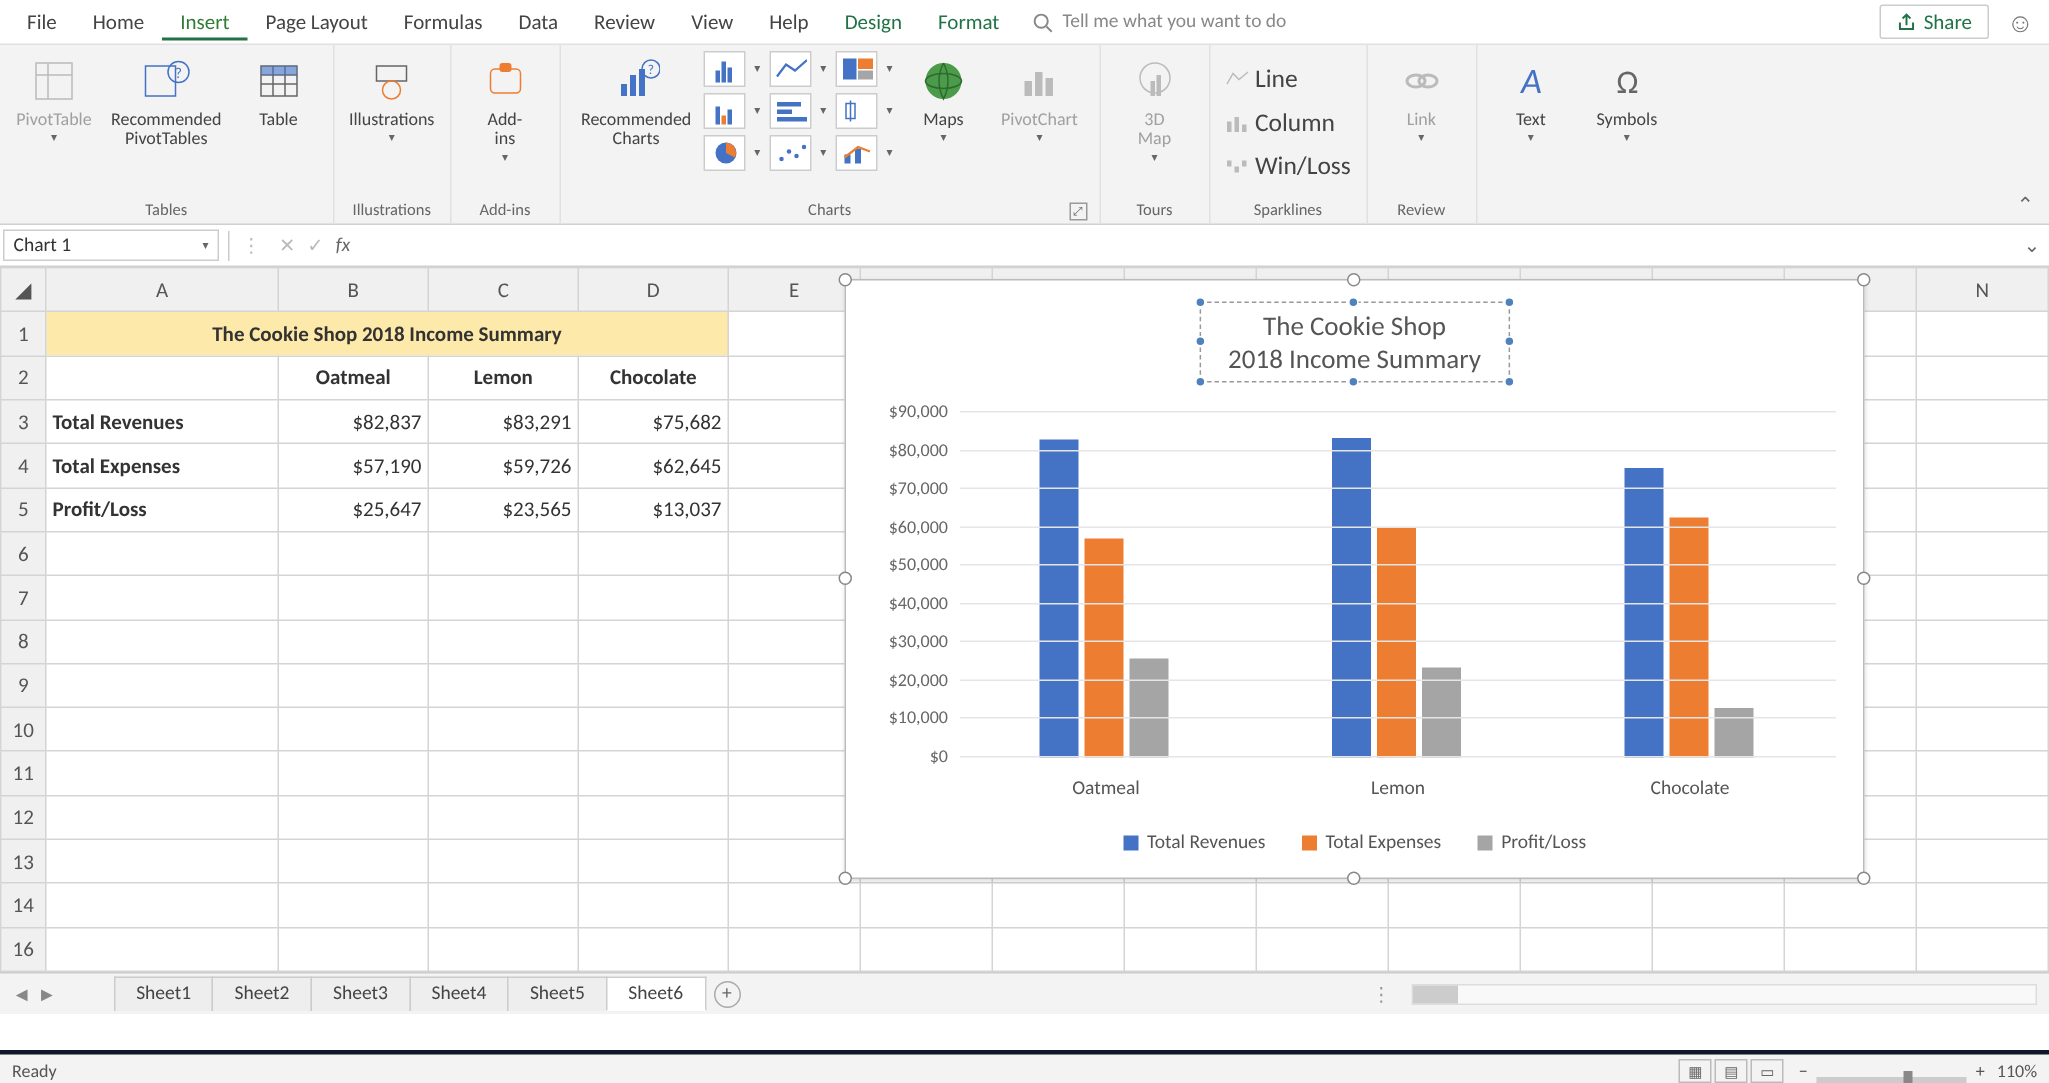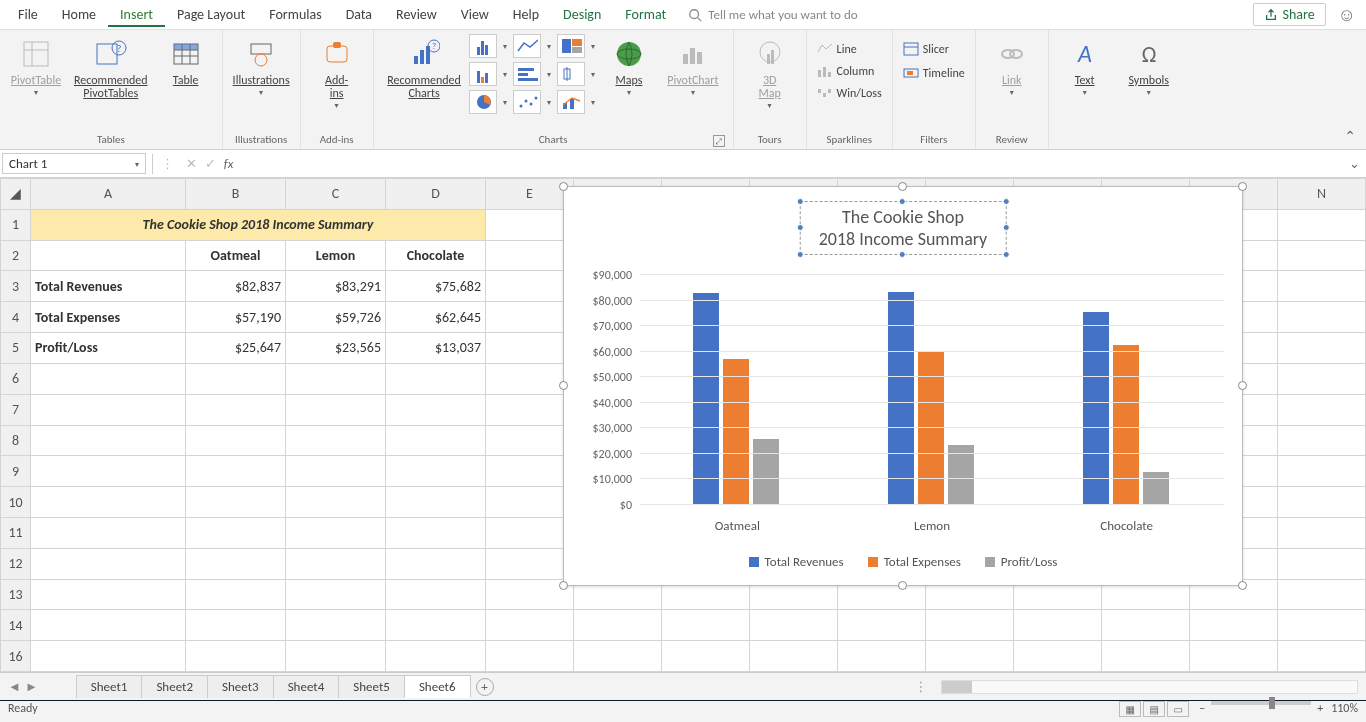--- a/index.html
+++ b/index.html
@@ -16,40 +16,40 @@
   .share-btn { border:1px solid #ccc; border-radius:2px; padding:2px 10px; color:#217346; font-size:14px; display:flex; align-items:center; gap:4px;}
   .face { margin-left:12px; margin-right:4px; color:#777; font-size:18px; }
   
   .ribbon { display:flex; height:120px; background:#f3f3f3; border-bottom:1px solid #d0d0d0; }
   .ribbon-group { display:flex; flex-direction:column; align-items:center; border-right:1px solid #e1e1e1; padding:4px 6px 0 6px; }
   .ribbon-group-buttons { display:flex; flex:1; align-items:flex-start; gap:4px; }
   .ribbon-group-label { font-size:11px; color:#666; padding:2px 0 3px 0; text-align:center; width:100%; position:relative;}
   .ribbon-btn { display:flex; flex-direction:column; align-items:center; padding:4px 4px; font-size:12px; color:#444; min-width:60px; cursor:default; }
   .ribbon-btn.disabled { color:#a0a0a0; }
   .ribbon-icon { width:32px; height:32px; margin-bottom:4px; display:flex; align-items:center; justify-content:center; }
-  .ribbon-btn .label { text-align:center; line-height:13px;text-decoration:underline; }
+  .ribbon-btn .label { text-align:center; line-height:13px; }
   .drop-arrow { font-size:8px; color:#666; }
-  .ribbon-small-btn { display:flex; align-items:center; font-size:12px; color:#444; padding:2px 4px; gap:4px;}
+  .ribbon-small-btn { display:flex; align-items:center; font-size:17px; color:#444; padding:2px 4px; gap:4px;}
   .dialog-launcher { position:absolute; right:2px; bottom:2px; width:12px; height:12px; border:1px solid #999; font-size:8px; line-height:10px; text-align:center; color:#666;}
   .collapse-ribbon { margin-left:auto; padding:4px 10px; color:#666; font-size:14px; align-self:flex-end;}
   
   .formula-bar { display:flex; align-items:center; height:28px; border-bottom:1px solid #d0d0d0; }
   .name-box { width:144px; border:1px solid #ccc; margin:2px; padding:2px 6px; font-size:13px; display:flex; align-items:center; justify-content:space-between; background:#fff;}
   .fx-btns { display:flex; align-items:center; gap:8px; padding:0 8px; color:#999; }
   .fx-label { font-style:italic; color:#666; }
   .formula-input { flex:1; border:none; padding:2px 6px; font-size:13px; }
   .formula-expand { padding:0 6px; color:#666; }
   
   .grid-container { flex:1; display:flex; overflow:hidden; position:relative; }
   .grid { border-collapse:collapse; table-layout:fixed; }
   .grid th, .grid td { border:1px solid #d4d4d4; font-size:14px; padding:0; height:25px; }
   .grid th { background:#f0f0f0; font-weight:normal; color:#555; text-align:center; }
   .grid .row-hdr { width:30px; text-align:center; background:#f0f0f0; color:#555;}
   .grid td { padding:0 4px; background:#fff; }
-  .title-cell { background:#fde9a9 !important; font-weight:bold; text-align:center;font-style:italic; }
+  .title-cell { background:#fde9a9 !important; font-weight:bold; text-align:center; }
   .bold { font-weight:bold; }
   .num { text-align:right; }
   .center { text-align:center; }
   
   .col-corner{width:30px;} .col-A{width:155px;} .col-B{width:100px;} .col-C{width:100px;} .col-D{width:100px;}
   .col-std{width:88px;}
   
   .chart-obj { position:absolute; left:563px; top:8px; width:680px; height:400px; background:#fff; border:1px solid #bbb; box-shadow:0 1px 3px rgba(0,0,0,0.15);}
   .sel-handle { position:absolute; width:9px; height:9px; background:#fff; border:1px solid #888; border-radius:50%;}
   .h-tl{top:-5px;left:-5px;} .h-tr{top:-5px;right:-5px;} .h-bl{bottom:-5px;left:-5px;} .h-br{bottom:-5px;right:-5px;}
@@ -73,21 +73,21 @@
   .legend-swatch { width:10px; height:10px;}
   
   .sheet-bar { display:flex; align-items:center; height:28px; border-top:1px solid #ccc; background:#f3f3f3; font-size:13px; }
   .sheet-nav { padding:0 8px; color:#888; display:flex; gap:4px;}
   .sheet-tab { padding:3px 14px; border:1px solid #ccc; border-bottom:none; background:#eee; margin-right:-1px; color:#444;}
   .sheet-tab.active { background:#fff; border-bottom:1px solid #fff; font-weight:normal;}
   .new-sheet { margin-left:6px; width:18px; height:18px; border:1px solid #aaa; border-radius:50%; text-align:center; line-height:16px; color:#666;}
   .hscroll { flex:1; margin:0 8px; height:14px; background:#f9f9f9; border:1px solid #ddd; position:relative;}
   .hscroll-thumb{ position:absolute; left:0; top:0; bottom:0; width:30px; background:#ccc;}
   
-  .status-bar { display:flex; align-items:flex-start; height:22px; background:#f3f3f3; border-top:1px solid #0f172a; font-size:12px; color:#555; padding:0 8px;}
+  .status-bar { display:flex; align-items:flex-end; height:22px; background:#f3f3f3; border-top:3px solid #0f172a; font-size:12px; color:#555; padding:0 8px;margin-top:24px;}
   .status-bar .spacer{flex:1;}
   .view-btns { display:flex; gap:2px; margin-right:10px;}
   .view-btn { width:22px; height:16px; border:1px solid #bbb; display:flex; align-items:center; justify-content:center; font-size:10px; color:#666;}
   .zoom-slider { width:100px; height:4px; background:#ccc; margin:0 6px; position:relative;}
   .zoom-thumb{ position:absolute; top:-4px; left:58%; width:6px; height:12px; background:#888;}
   .charts-gallery { display:flex; flex-direction:column; gap:4px; }
   .gallery-row { display:flex; gap:6px; align-items:center;}
   .mini-chart { width:28px; height:24px; border:1px solid #ccc; background:#fff; display:flex; align-items:flex-end; justify-content:center; gap:1px; padding:2px;}
   .mini-chart .mb{ width:3px; background:#4472c4;}
 </style>
@@ -353,41 +353,20 @@
               <rect x="6" y="7" width="3" height="4" fill="#bbb"></rect>
               <rect x="11" y="3" width="3" height="4" fill="#bbb"></rect>
             </svg>
             <span>Win/Loss</span>
           </div>
       </div>
     </div>
     <div class="ribbon-group-label">Sparklines</div>
   </div>
 
-  <div class="ribbon-group">
-    <div class="ribbon-group-buttons">
-      <div style="display:flex;flex-direction:column;gap:6px;padding-top:6px;">
-        <div class="ribbon-small-btn">
-            <svg width="16" height="14">
-              <rect x="1" y="1" width="14" height="12" fill="none" stroke="#4472c4"></rect>
-              <line x1="1" y1="5" x2="15" y2="5" stroke="#4472c4"></line>
-            </svg>
-            <span>Slicer</span>
-          </div>
-        <div class="ribbon-small-btn">
-            <svg width="16" height="14">
-              <rect x="1" y="3" width="14" height="8" fill="none" stroke="#4472c4"></rect>
-              <rect x="4" y="5" width="6" height="4" fill="#ed7d31"></rect>
-            </svg>
-            <span>Timeline</span>
-          </div>
-      </div>
-    </div>
-    <div class="ribbon-group-label">Filters</div>
-  </div>
 
   <div class="ribbon-group">
     <div class="ribbon-group-buttons">
       <div class="ribbon-btn disabled">
         <div class="ribbon-icon">
             <svg width="32" height="32">
               <ellipse cx="12" cy="16" rx="6" ry="4" fill="none" stroke="#bbb" stroke-width="2"></ellipse>
               <ellipse cx="20" cy="16" rx="6" ry="4" fill="none" stroke="#bbb" stroke-width="2"></ellipse>
             </svg>
           </div>

